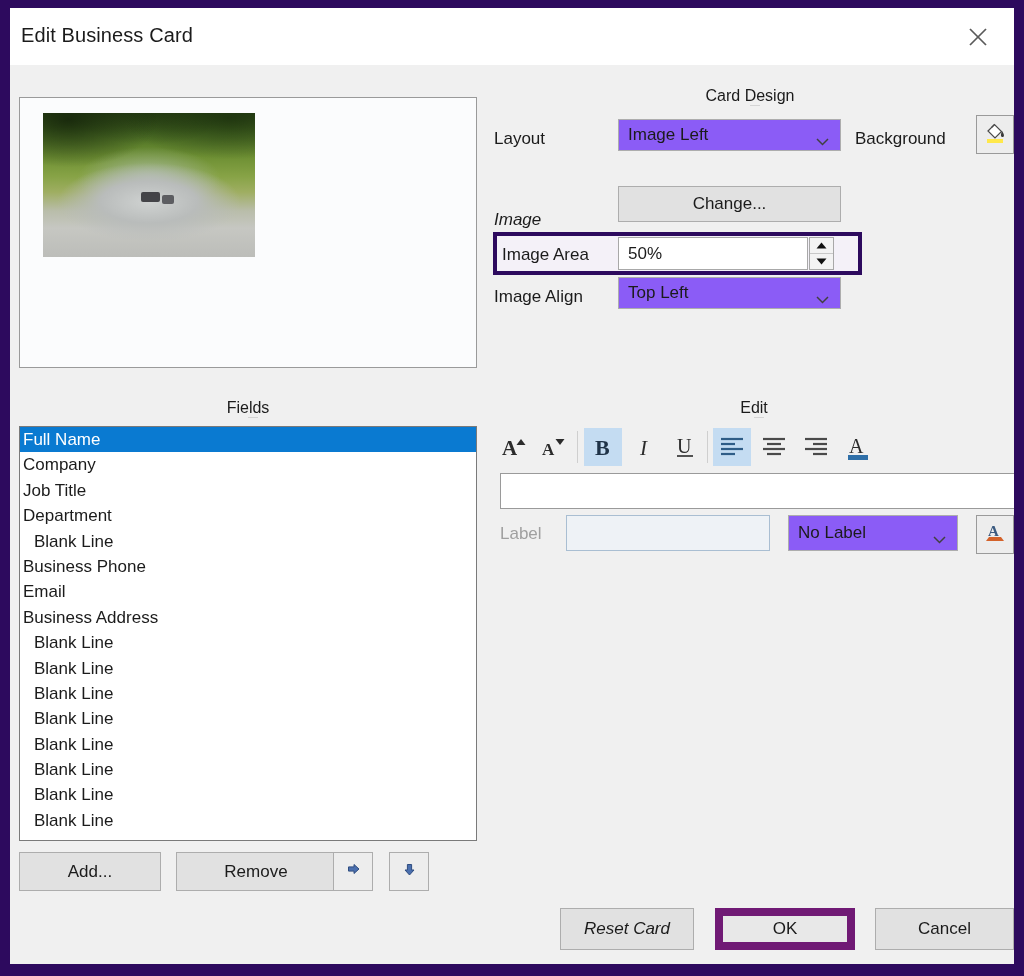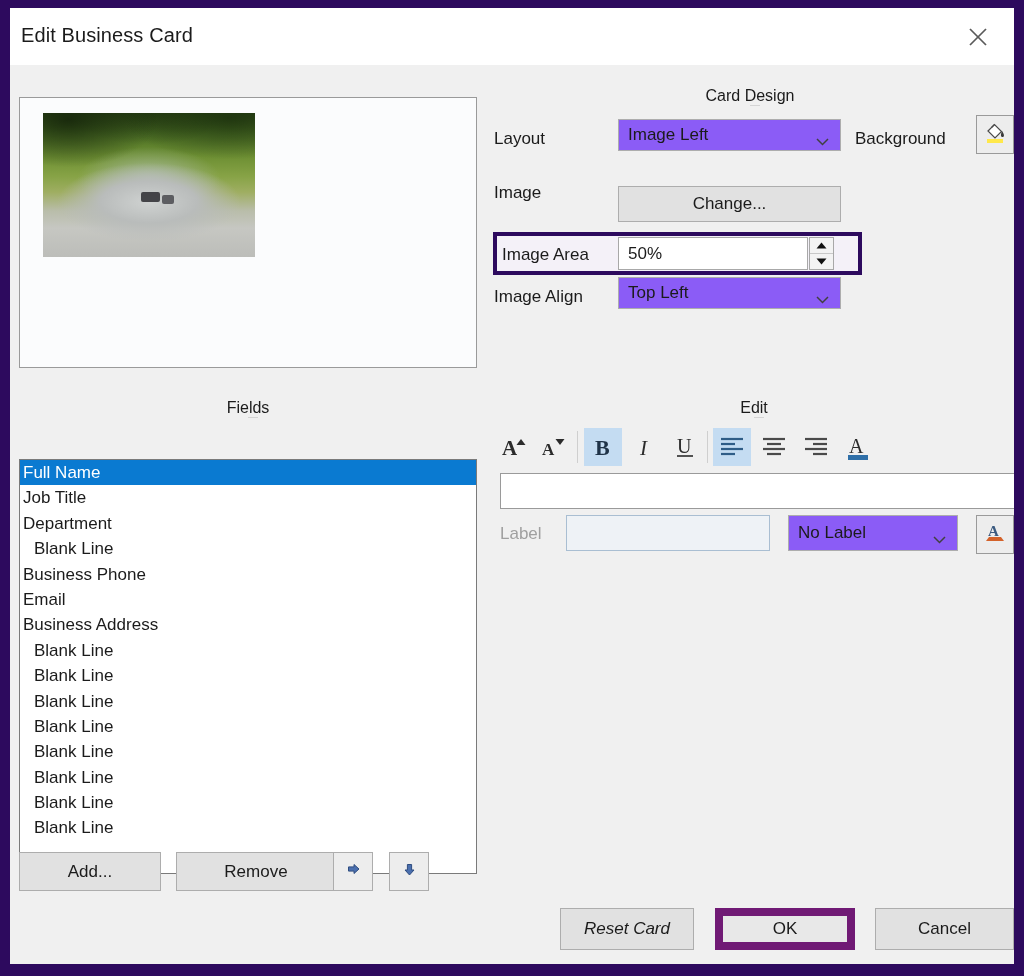--- a/index.html
+++ b/index.html
@@ -80,21 +80,20 @@
   #preview-photo .car2{
     position:absolute;left:56%;top:57%;width:6%;height:6%;
     background:#3a3a3f;border-radius:2px;opacity:.75;
   }
   
   #fields-head{left:9px;top:334px;width:458px;}
   #fields-list{
     position:absolute;left:9px;top:361px;width:458px;height:415px;
     background:#ffffff;border:1px solid #7a7a7a;box-sizing:border-box;
     overflow:hidden;
-    margin-top:33px;
   }
   .field-row{
     height:25.4px;line-height:25.4px;
     font-size:17px;color:#1b1b1b;
     padding-left:3px;white-space:nowrap;
     box-sizing:border-box;
   }
   .field-row.indent{padding-left:14px;}
   .field-row.selected{background:#0a7ad1;color:#ffffff;}
   
@@ -118,21 +117,21 @@
     font-size:17px;color:#1b1b1b;padding-left:9px;cursor:default;
   }
   .combo .chev{
     position:absolute;right:11px;top:50%;transform:translateY(-50%);
     width:13px;height:8px;
   }
   #lbl-layout{left:484px;top:64px;}
   #combo-layout{left:608px;top:54px;width:223px;height:32px;}
   #lbl-background{left:845px;top:64px;}
   #btn-background{left:966px;top:50px;width:38px;height:39px;background:#ededed;border:1px solid #9a9a9a;}
-  #lbl-image{left:484px;top:118px;}
+  #lbl-image{left:484px;top:145px;font-style:italic;}
   #btn-change{left:608px;top:121px;width:223px;height:36px;background:#e1e1e1;border:1px solid #adadad;}
   
   #highlight-box{
     position:absolute;left:483px;top:167px;width:369px;height:43px;
     border:4px solid #2d0a5e;box-sizing:border-box;background:#f4f1f8;
   }
   #lbl-imagearea{left:492px;top:180px;}
   #spin-field{
     position:absolute;left:608px;top:172px;width:190px;height:33px;
     background:#ffffff;border:1px solid #a8a8a8;box-sizing:border-box;
@@ -208,20 +207,21 @@
         </div>
       </div>
 
       <div class="group-head" id="fields-head">
         <span>Fields</span>
         <span class="rule"></span>
       </div>
 
       <div id="fields-list">
           <div class="field-row selected"><span>Full Name</span></div>
+          <div class="field-row"><span>Company</span></div>
           <div class="field-row"><span>Job Title</span></div>
           <div class="field-row"><span>Department</span></div>
           <div class="field-row indent"><span>Blank Line</span></div>
           <div class="field-row"><span>Business Phone</span></div>
           <div class="field-row"><span>Email</span></div>
           <div class="field-row"><span>Business Address</span></div>
           <div class="field-row indent"><span>Blank Line</span></div>
           <div class="field-row indent"><span>Blank Line</span></div>
           <div class="field-row indent"><span>Blank Line</span></div>
           <div class="field-row indent"><span>Blank Line</span></div>

